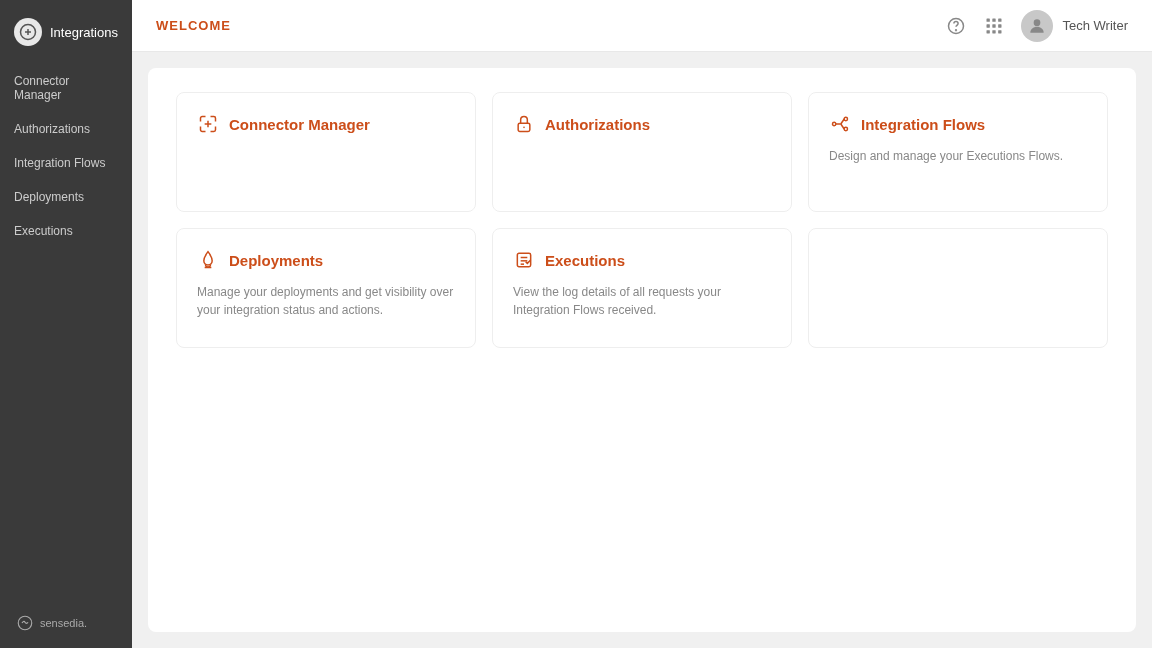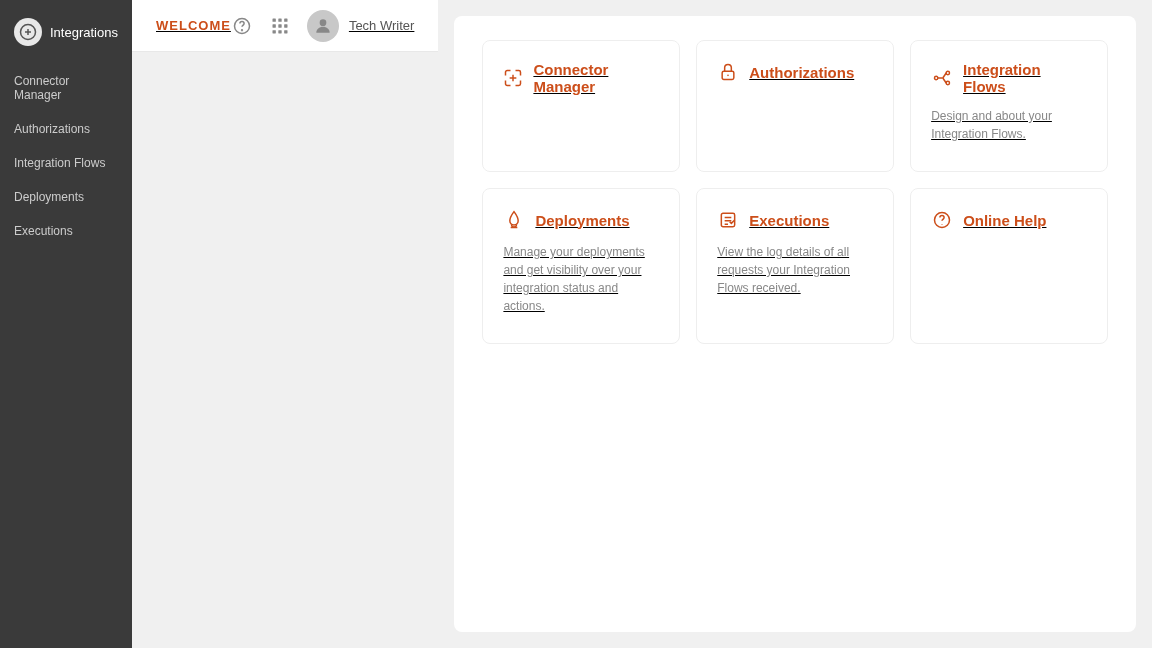--- a/index.html
+++ b/index.html
@@ -92,24 +92,23 @@
 
     .sensedia-logo-text {
       color: #aaaaaa;
       font-size: 11px;
     }
 
     
     .main {
       flex: 1;
       display: flex;
-      flex-direction: row;
+      flex-direction: column;
       background: #f0f0f0;
       height: 648px;
-      text-decoration: underline;
     }
 
     
     .header {
       background: #ffffff;
       padding: 0 24px;
       height: 52px;
       display: flex;
       align-items: center;
       justify-content: space-between;
@@ -247,20 +246,31 @@
   </div>
 
   <nav class="sidebar-nav">
     <div class="sidebar-item">Connector Manager</div>
     <div class="sidebar-item">Authorizations</div>
     <div class="sidebar-item">Integration Flows</div>
     <div class="sidebar-item">Deployments</div>
     <div class="sidebar-item">Executions</div>
   </nav>
 
+  <div class="sidebar-bottom">
+    <div class="sensedia-logo">
+      <div class="sensedia-logo-icon">
+        <svg viewBox="0 0 24 24" width="18" height="18" fill="none">
+          <circle cx="12" cy="12" r="9" stroke="#aaa" stroke-width="1.5"></circle>
+          <path d="M8 12c1-2 3-3 4-1s3 2 4 0" stroke="#aaa" stroke-width="1.5" fill="none"></path>
+        </svg>
+      </div>
+      <span class="sensedia-logo-text">sensedia.</span>
+    </div>
+  </div>
 </div>
 
 <div class="main">
 
   <div class="header">
     <span class="header-title">WELCOME</span>
     <div class="header-actions">
       <div class="header-icon">
         <svg viewBox="0 0 24 24" width="20" height="20" fill="none" stroke="#888" stroke-width="1.8">
           <circle cx="12" cy="12" r="9"></circle>
@@ -332,21 +342,21 @@
               <circle cx="5" cy="12" r="2"></circle>
               <circle cx="19" cy="6" r="2"></circle>
               <circle cx="19" cy="18" r="2"></circle>
               <path d="M7 12h6"></path>
               <path d="M13 12l4-6"></path>
               <path d="M13 12l4 6"></path>
             </svg>
           </div>
           <span class="card-title">Integration Flows</span>
         </div>
-        <p class="card-description">Design and about your Integration Flows.</p>
+        <p class="card-description">Design and manage your Executions Flows.</p>
       </div>
 
       <div class="card">
         <div class="card-header">
           <div class="card-icon">
             <svg viewBox="0 0 24 24">
               <path d="M12 2C9 6 7 9 7 13a5 5 0 0 0 10 0c0-4-2-7-5-11z"></path>
               <path d="M9 17c0 2 1.3 3.5 3 3.5S15 19 15 17"></path>
               <line x1="8" y1="21" x2="16" y2="21"></line>
             </svg>
@@ -366,27 +376,17 @@
               <line x1="8" y1="17" x2="12" y2="17"></line>
               <path d="M14 14l2 2 4-4" stroke-width="1.8"></path>
             </svg>
           </div>
           <span class="card-title">Executions</span>
         </div>
         <p class="card-description">View the log details of all requests your Integration Flows received.</p>
       </div>
 
       <div class="card">
-        <div class="card-header">
-          <div class="card-icon">
-            <svg viewBox="0 0 24 24">
-              <circle cx="12" cy="12" r="9"></circle>
-              <path d="M9.5 9a2.5 2.5 0 0 1 5 0c0 2-2.5 2.5-2.5 4"></path>
-              <circle cx="12" cy="17.5" r="0.6" fill="#cc4e1a" stroke="none"></circle>
-            </svg>
-          </div>
-          <span class="card-title">Online Help</span>
-        </div>
       </div>
 
     </div>
   </div>
 </div>
 
 </body></html>

